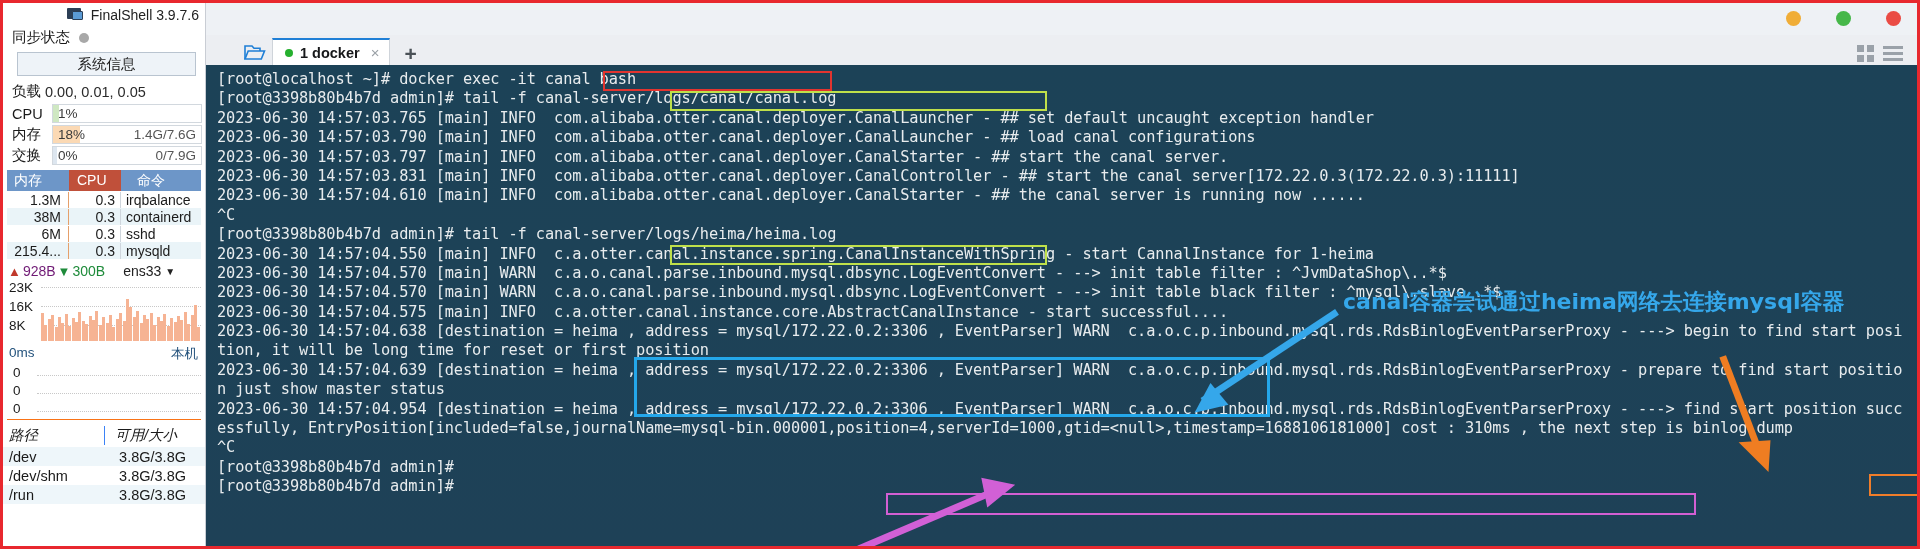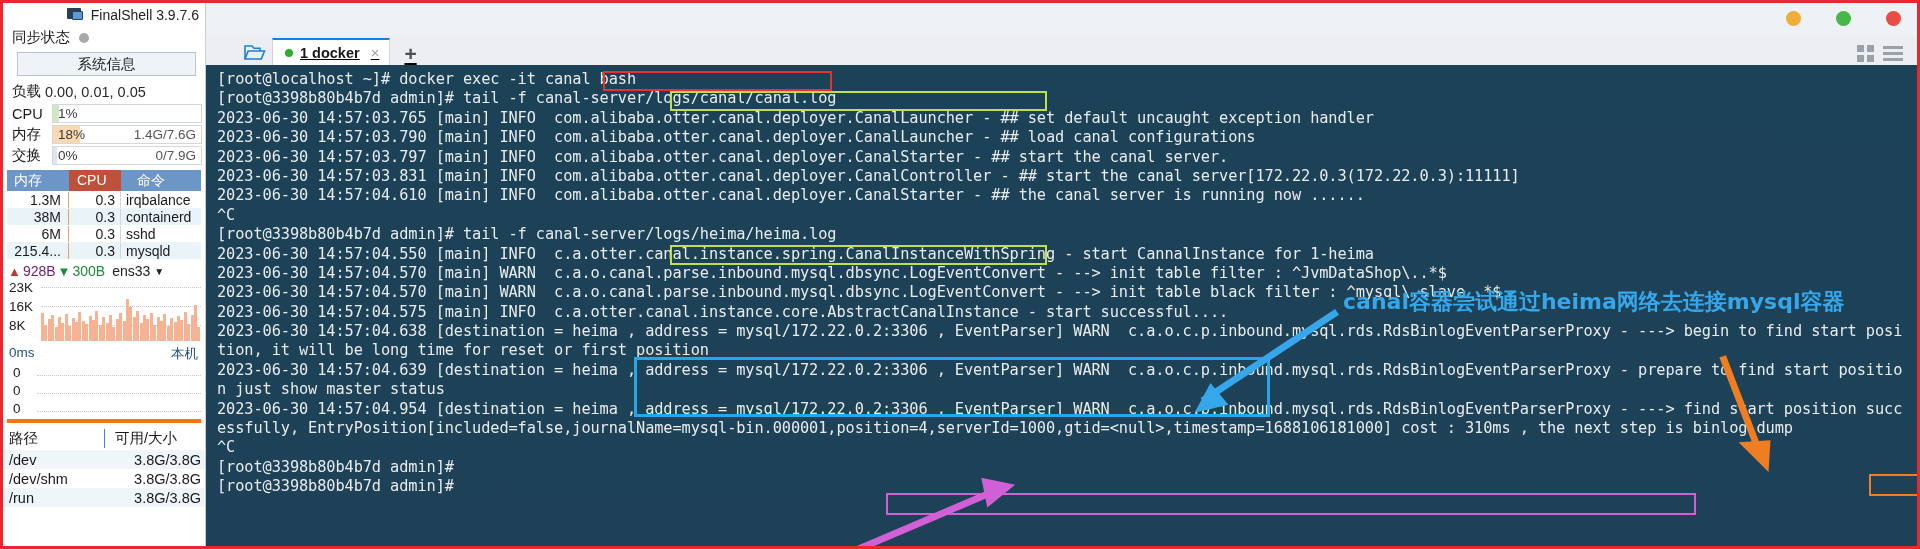--- a/index.html
+++ b/index.html
@@ -151,21 +151,21 @@
     align-items: center;
     gap: 2px;
     font-size: 14px;
     padding: 4px 4px 1px 5px;
     white-space: nowrap;
   }
   .up-arrow { color: #c0392b; font-size: 13px; }
   .dn-arrow { color: #1e8b3a; font-size: 13px; }
   .net-up { color: #701a75; }
   .net-dn { color: #1e8b3a; }
-  .net-if { color: #222; margin-left: 5px; }
+  .net-if { color: #222; margin-left: 16px; }
   .caret { color: #222; font-size: 10px; margin-left: 2px; }
 
   .graph {
     position: relative;
     margin: 0 4px;
     height: 63px;
   }
   .graph .ylab {
     position: absolute;
     left: 2px;
@@ -184,53 +184,53 @@
   .bar {
     position: absolute;
     bottom: 0;
     width: 3px;
     background: #f6b393;
   }
   .graph2 {
     position: relative;
     margin: 2px 4px 0 4px;
     height: 74px;
-    border-bottom: 4px solid #f97316;
+    border-bottom: 1px solid #f97316;
   }
   .graph2 .lbl0 { position: absolute; left: 2px; top: 0; font-size: 13.5px; color: #23527c; }
   .graph2 .lblr { position: absolute; right: 3px; top: 0; font-size: 13.5px; color: #23527c; }
   .graph2 .zl { position: absolute; left: 6px; font-size: 13.5px; color: #1a1a1a; }
   .graph2 .gl2 { position: absolute; left: 30px; right: 0; border-top: 1px dotted #c8c8c8; }
 
   .disk-head {
     display: flex;
     font-size: 14.5px;
     color: #1a1a1a;
     padding: 6px 4px 2px 6px;
+    font-style: italic;
   }
   .disk-head .dc1 { width: 95px; }
   .disk-head .dc2 { border-left: 1px solid #3b82f6; padding-left: 10px; }
   .disk-row {
     display: flex;
     font-size: 14.5px;
     color: #1a1a1a;
     height: 19px;
     align-items: center;
-    padding: 0 0 0 6px;
+    padding: 0 15px 0 6px;
   }
   .disk-row:nth-child(odd) { background: #eef6fa; }
   .disk-row .dc1 { width: 95px; }
   .disk-row .dc2 { flex: 1; text-align: right; padding-right: 4px; }
 
   
   #right {
     position: absolute;
     left: 203px; top: 0; right: 0; bottom: 0;
     background: #000000;
-    text-decoration: underline;
   }
   .topbar {
     height: 32px;
     background: #eef1f5;
     position: relative;
   }
   .winbtns {
     position: absolute;
     right: 16px; top: 8px;
     display: flex;

